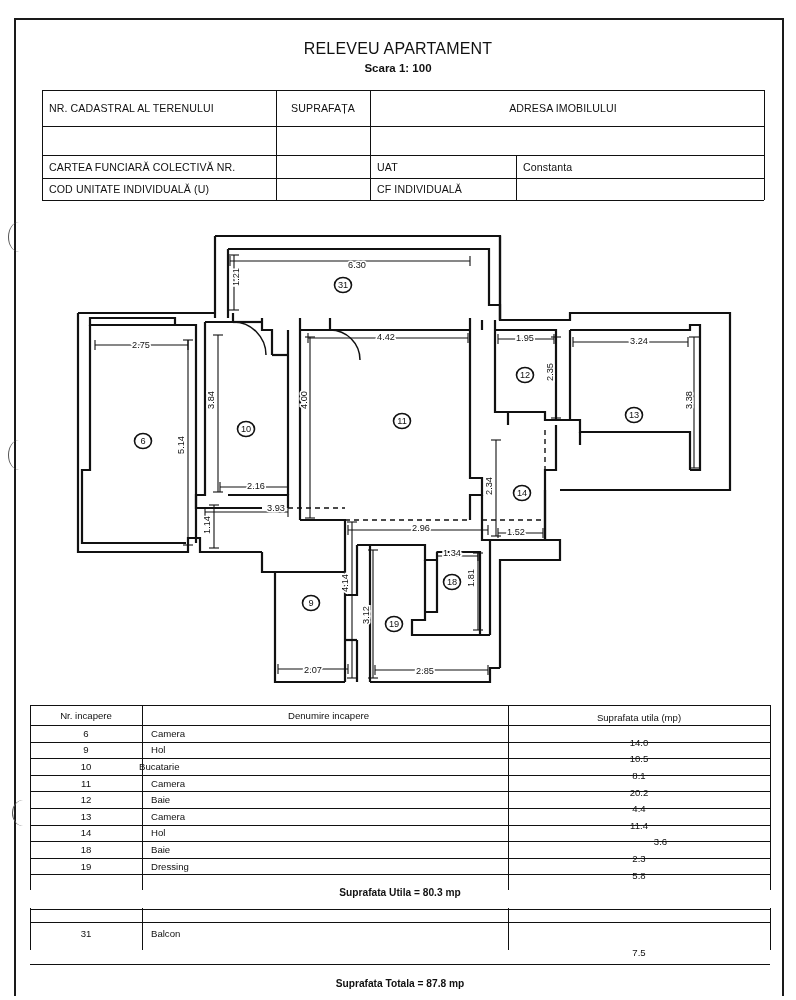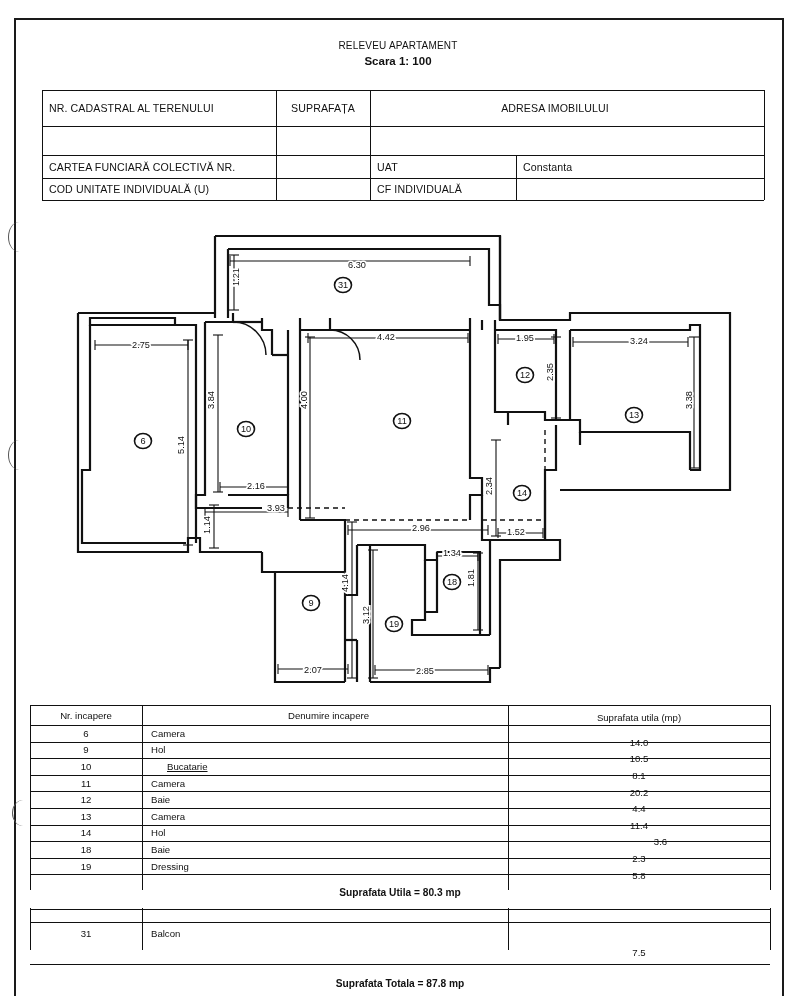--- a/index.html
+++ b/index.html
@@ -33,21 +33,21 @@
     pointer-events: none;
   }
 
   
   #title-block {
     position: absolute;
     left: 0; right: 0; top: 40px;
     text-align: center;
   }
   #doc-title {
-    font-size: 10px;
+    font-size: 16px;
     letter-spacing: .2px;
     font-weight: 400;
   }
   #doc-scale {
     font-size: 11.5px;
     font-weight: 700;
     margin-top: 4px;
   }
 
   
@@ -136,21 +136,21 @@
   <div class="hline" style="left:0;   top:110px;width:722px;"></div>
 
   <div class="vline" style="left:0;    top:0;   height:110px;"></div>
   <div class="vline" style="left:234px;top:0;   height:110px;"></div>
   <div class="vline" style="left:328px;top:0;   height:110px;"></div>
   <div class="vline" style="left:474px;top:65px;height:45px;"></div>
   <div class="vline" style="left:722px;top:0;   height:110px;"></div>
 
   <div class="cell" style="left:0;   top:0;   width:234px; height:36px;">NR. CADASTRAL AL TERENULUI</div>
   <div class="cell ctr" style="left:234px;top:0;  width:94px;  height:36px;">SUPRAFAȚA</div>
-  <div class="cell ctr" style="left:308px;top:0;  width:394px; height:36px;padding-left:16px;">ADRESA IMOBILULUI</div>
+  <div class="cell ctr" style="left:316px;top:0;  width:394px; height:36px;padding-left:16px;">ADRESA IMOBILULUI</div>
 
   <div class="cell" style="left:0;   top:36px; width:234px; height:29px;"></div>
   <div class="cell" style="left:234px;top:36px; width:94px;  height:29px;"></div>
   <div class="cell" style="left:328px;top:36px; width:394px; height:29px;"></div>
 
   <div class="cell" style="left:0;   top:65px; width:234px; height:23px;">CARTEA FUNCIARĂ COLECTIVĂ NR.</div>
   <div class="cell" style="left:234px;top:65px; width:94px;  height:23px;"></div>
   <div class="cell" style="left:328px;top:65px; width:146px; height:23px;">UAT</div>
   <div class="cell" style="left:474px;top:65px; width:248px; height:23px;">Constanta</div>
 
@@ -390,21 +390,21 @@
       <div class="rt-cell rt-name rt-hdr" style="left: 112px; top: 2px; width: 366px; height: 16.6px;"></div>
       <div class="rt-cell rt-hdr" style="left: 112px; top: 2px; width: 366px; height: 16.6px; justify-content: center; padding-left: 7px;">Denumire incapere</div>
       <div class="rt-cell rt-area rt-hdr" style="left: 478px; top: 4px; width: 262px; height: 16.6px;">Suprafata utila (mp)</div>
       <div class="rt-cell rt-num" style="left: 0px; top: 20px; width: 112px; height: 16.6px;">6</div>
       <div class="rt-cell rt-name" style="left: 112px; top: 20px; width: 366px; height: 16.6px;">Camera</div>
       <div class="rt-cell rt-area" style="left: 478px; top: 29px; width: 262px; height: 16.6px;">14.0</div>
       <div class="rt-cell rt-num" style="left: 0px; top: 36.6px; width: 112px; height: 16.6px;">9</div>
       <div class="rt-cell rt-name" style="left: 112px; top: 36.6px; width: 366px; height: 16.6px;">Hol</div>
       <div class="rt-cell rt-area" style="left: 478px; top: 45.6px; width: 262px; height: 16.6px;">10.5</div>
       <div class="rt-cell rt-num" style="left: 0px; top: 53.2px; width: 112px; height: 16.6px;">10</div>
-      <div class="rt-cell rt-name" style="left: 128px; top: 53.2px; width: 366px; height: 16.6px; text-decoration: underline;">Bucatarie</div>
+      <div class="rt-cell rt-name" style="left: 100px; top: 53.2px; width: 366px; height: 16.6px;">Bucatarie</div>
       <div class="rt-cell rt-area" style="left: 478px; top: 62.2px; width: 262px; height: 16.6px;">8.1</div>
       <div class="rt-cell rt-num" style="left: 0px; top: 69.8px; width: 112px; height: 16.6px;">11</div>
       <div class="rt-cell rt-name" style="left: 112px; top: 69.8px; width: 366px; height: 16.6px;">Camera</div>
       <div class="rt-cell rt-area" style="left: 478px; top: 78.8px; width: 262px; height: 16.6px;">20.2</div>
       <div class="rt-cell rt-num" style="left: 0px; top: 86.4px; width: 112px; height: 16.6px;">12</div>
       <div class="rt-cell rt-name" style="left: 112px; top: 86.4px; width: 366px; height: 16.6px;">Baie</div>
       <div class="rt-cell rt-area" style="left: 478px; top: 95.4px; width: 262px; height: 16.6px;">4.4</div>
       <div class="rt-cell rt-num" style="left: 0px; top: 103px; width: 112px; height: 16.6px;">13</div>
       <div class="rt-cell rt-name" style="left: 112px; top: 103px; width: 366px; height: 16.6px;">Camera</div>
       <div class="rt-cell rt-area" style="left: 478px; top: 112px; width: 262px; height: 16.6px;">11.4</div>

